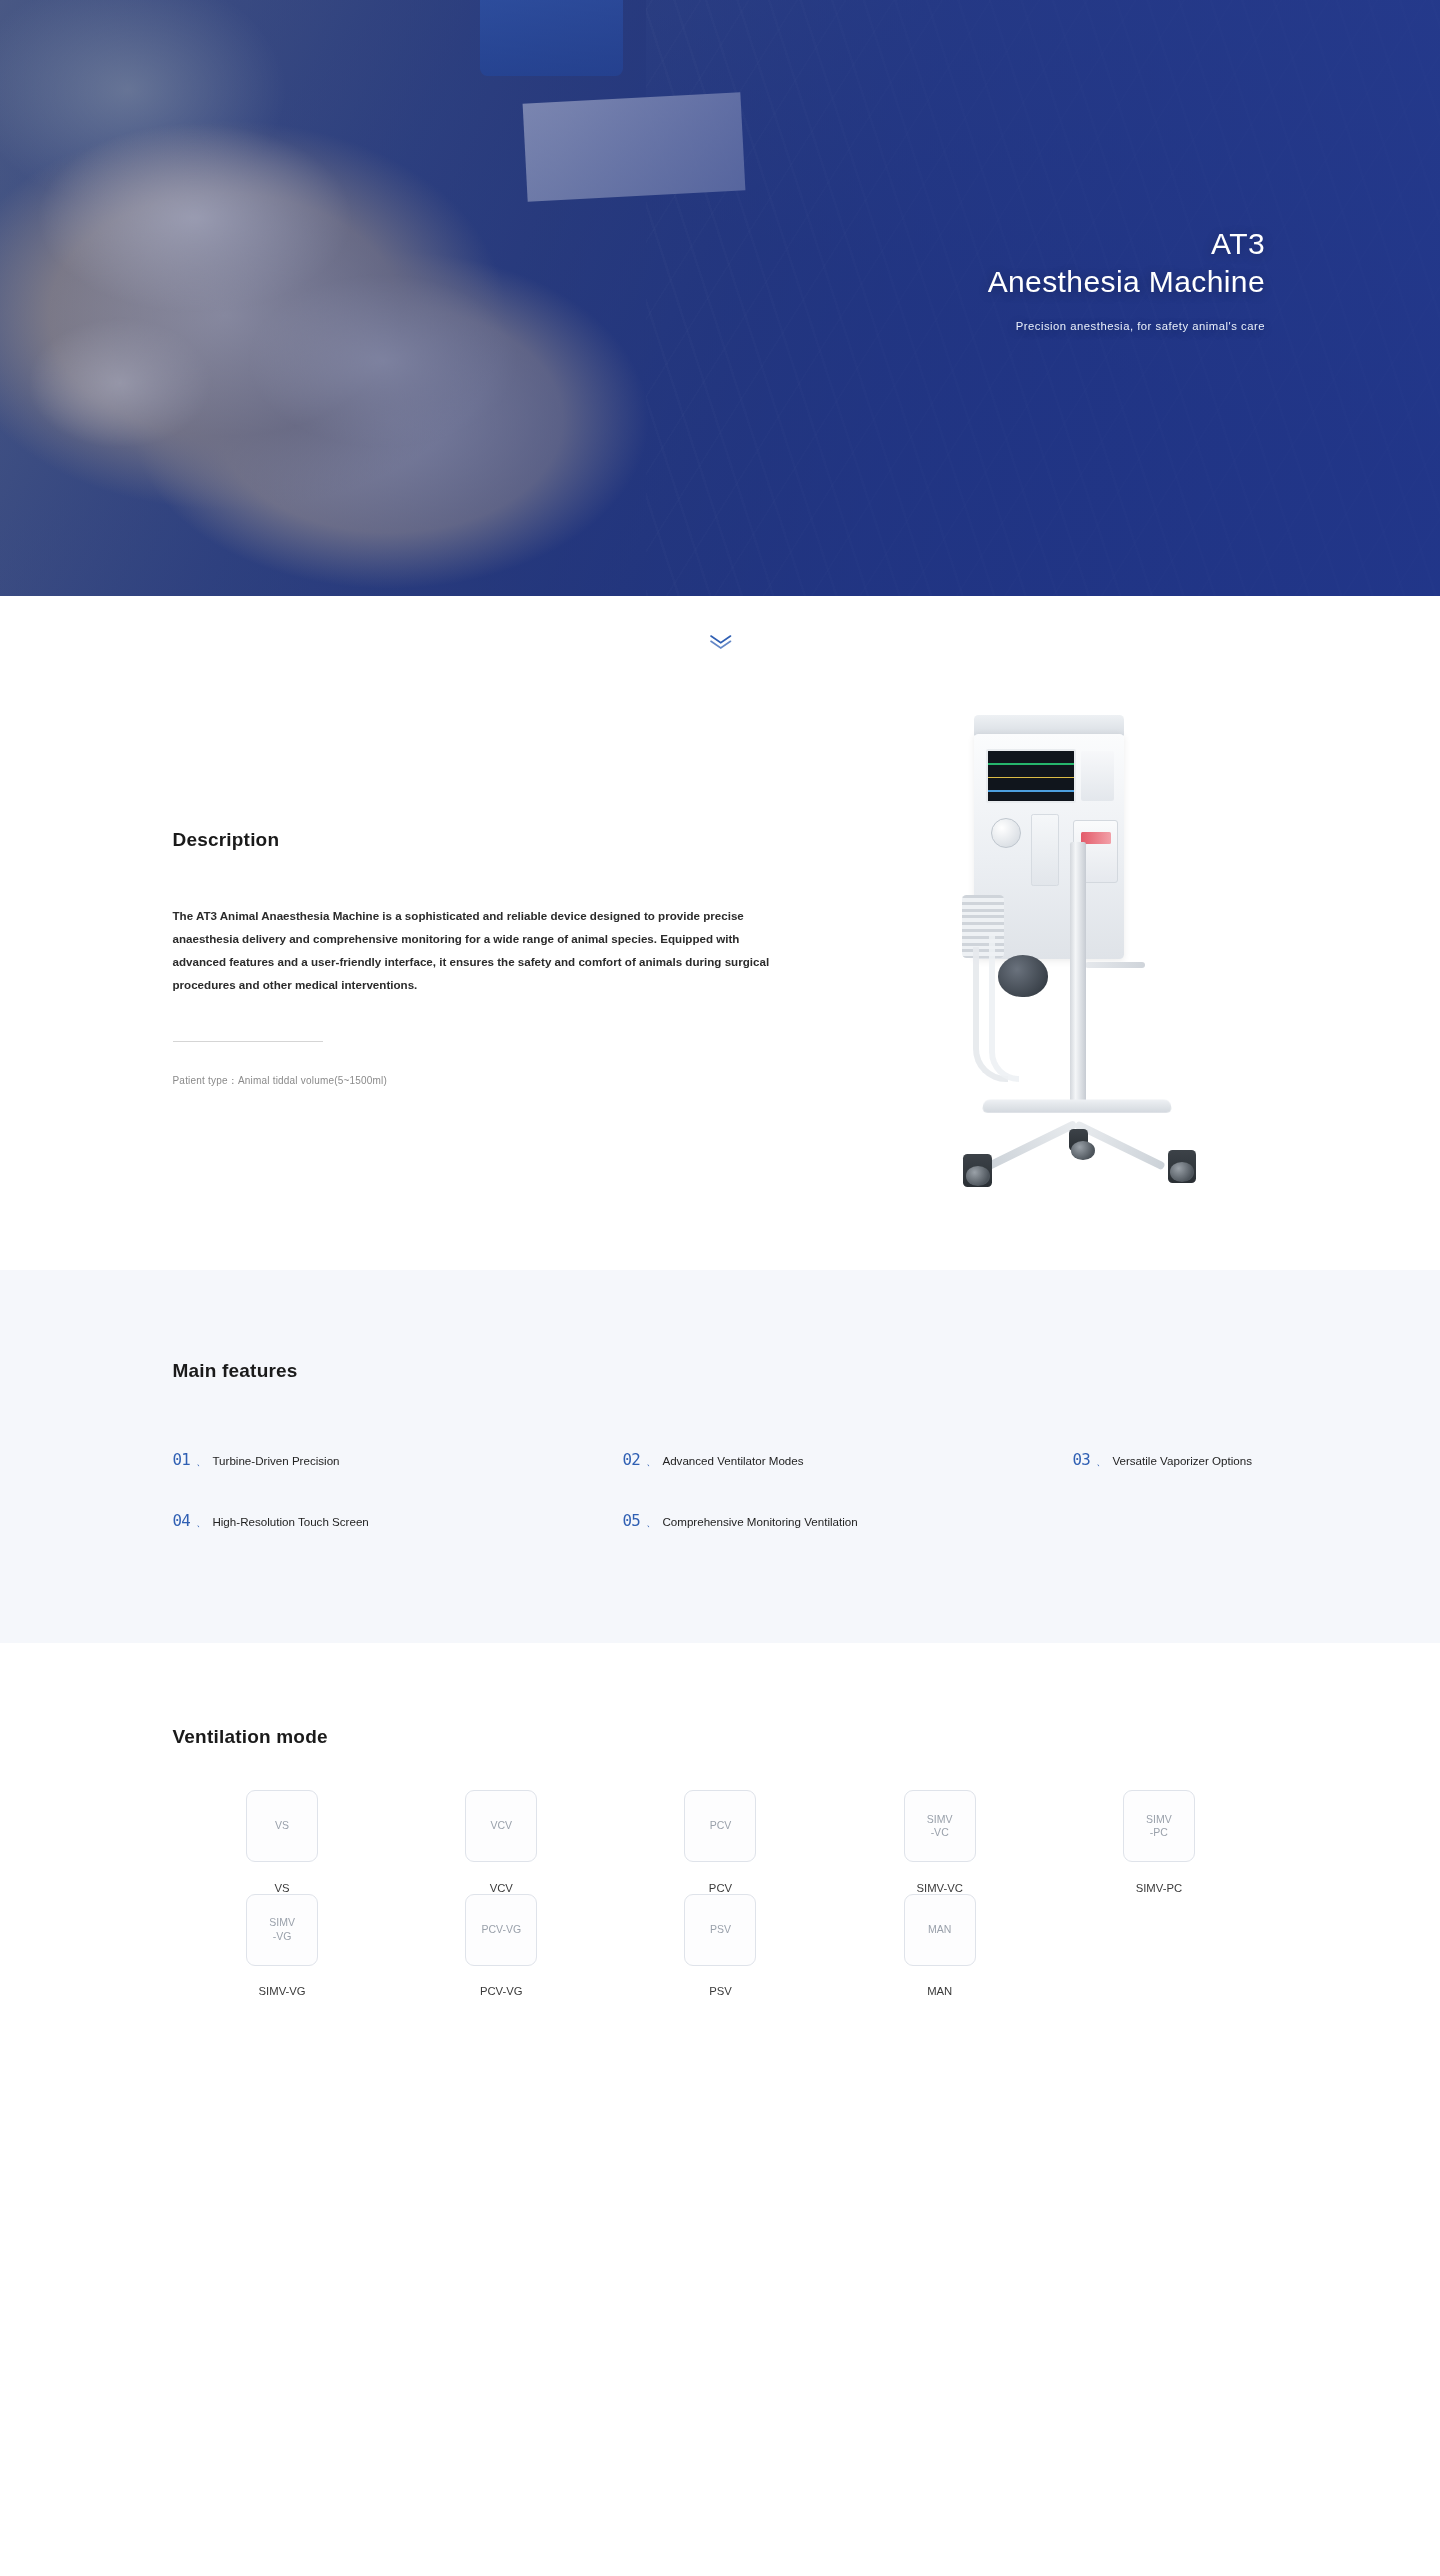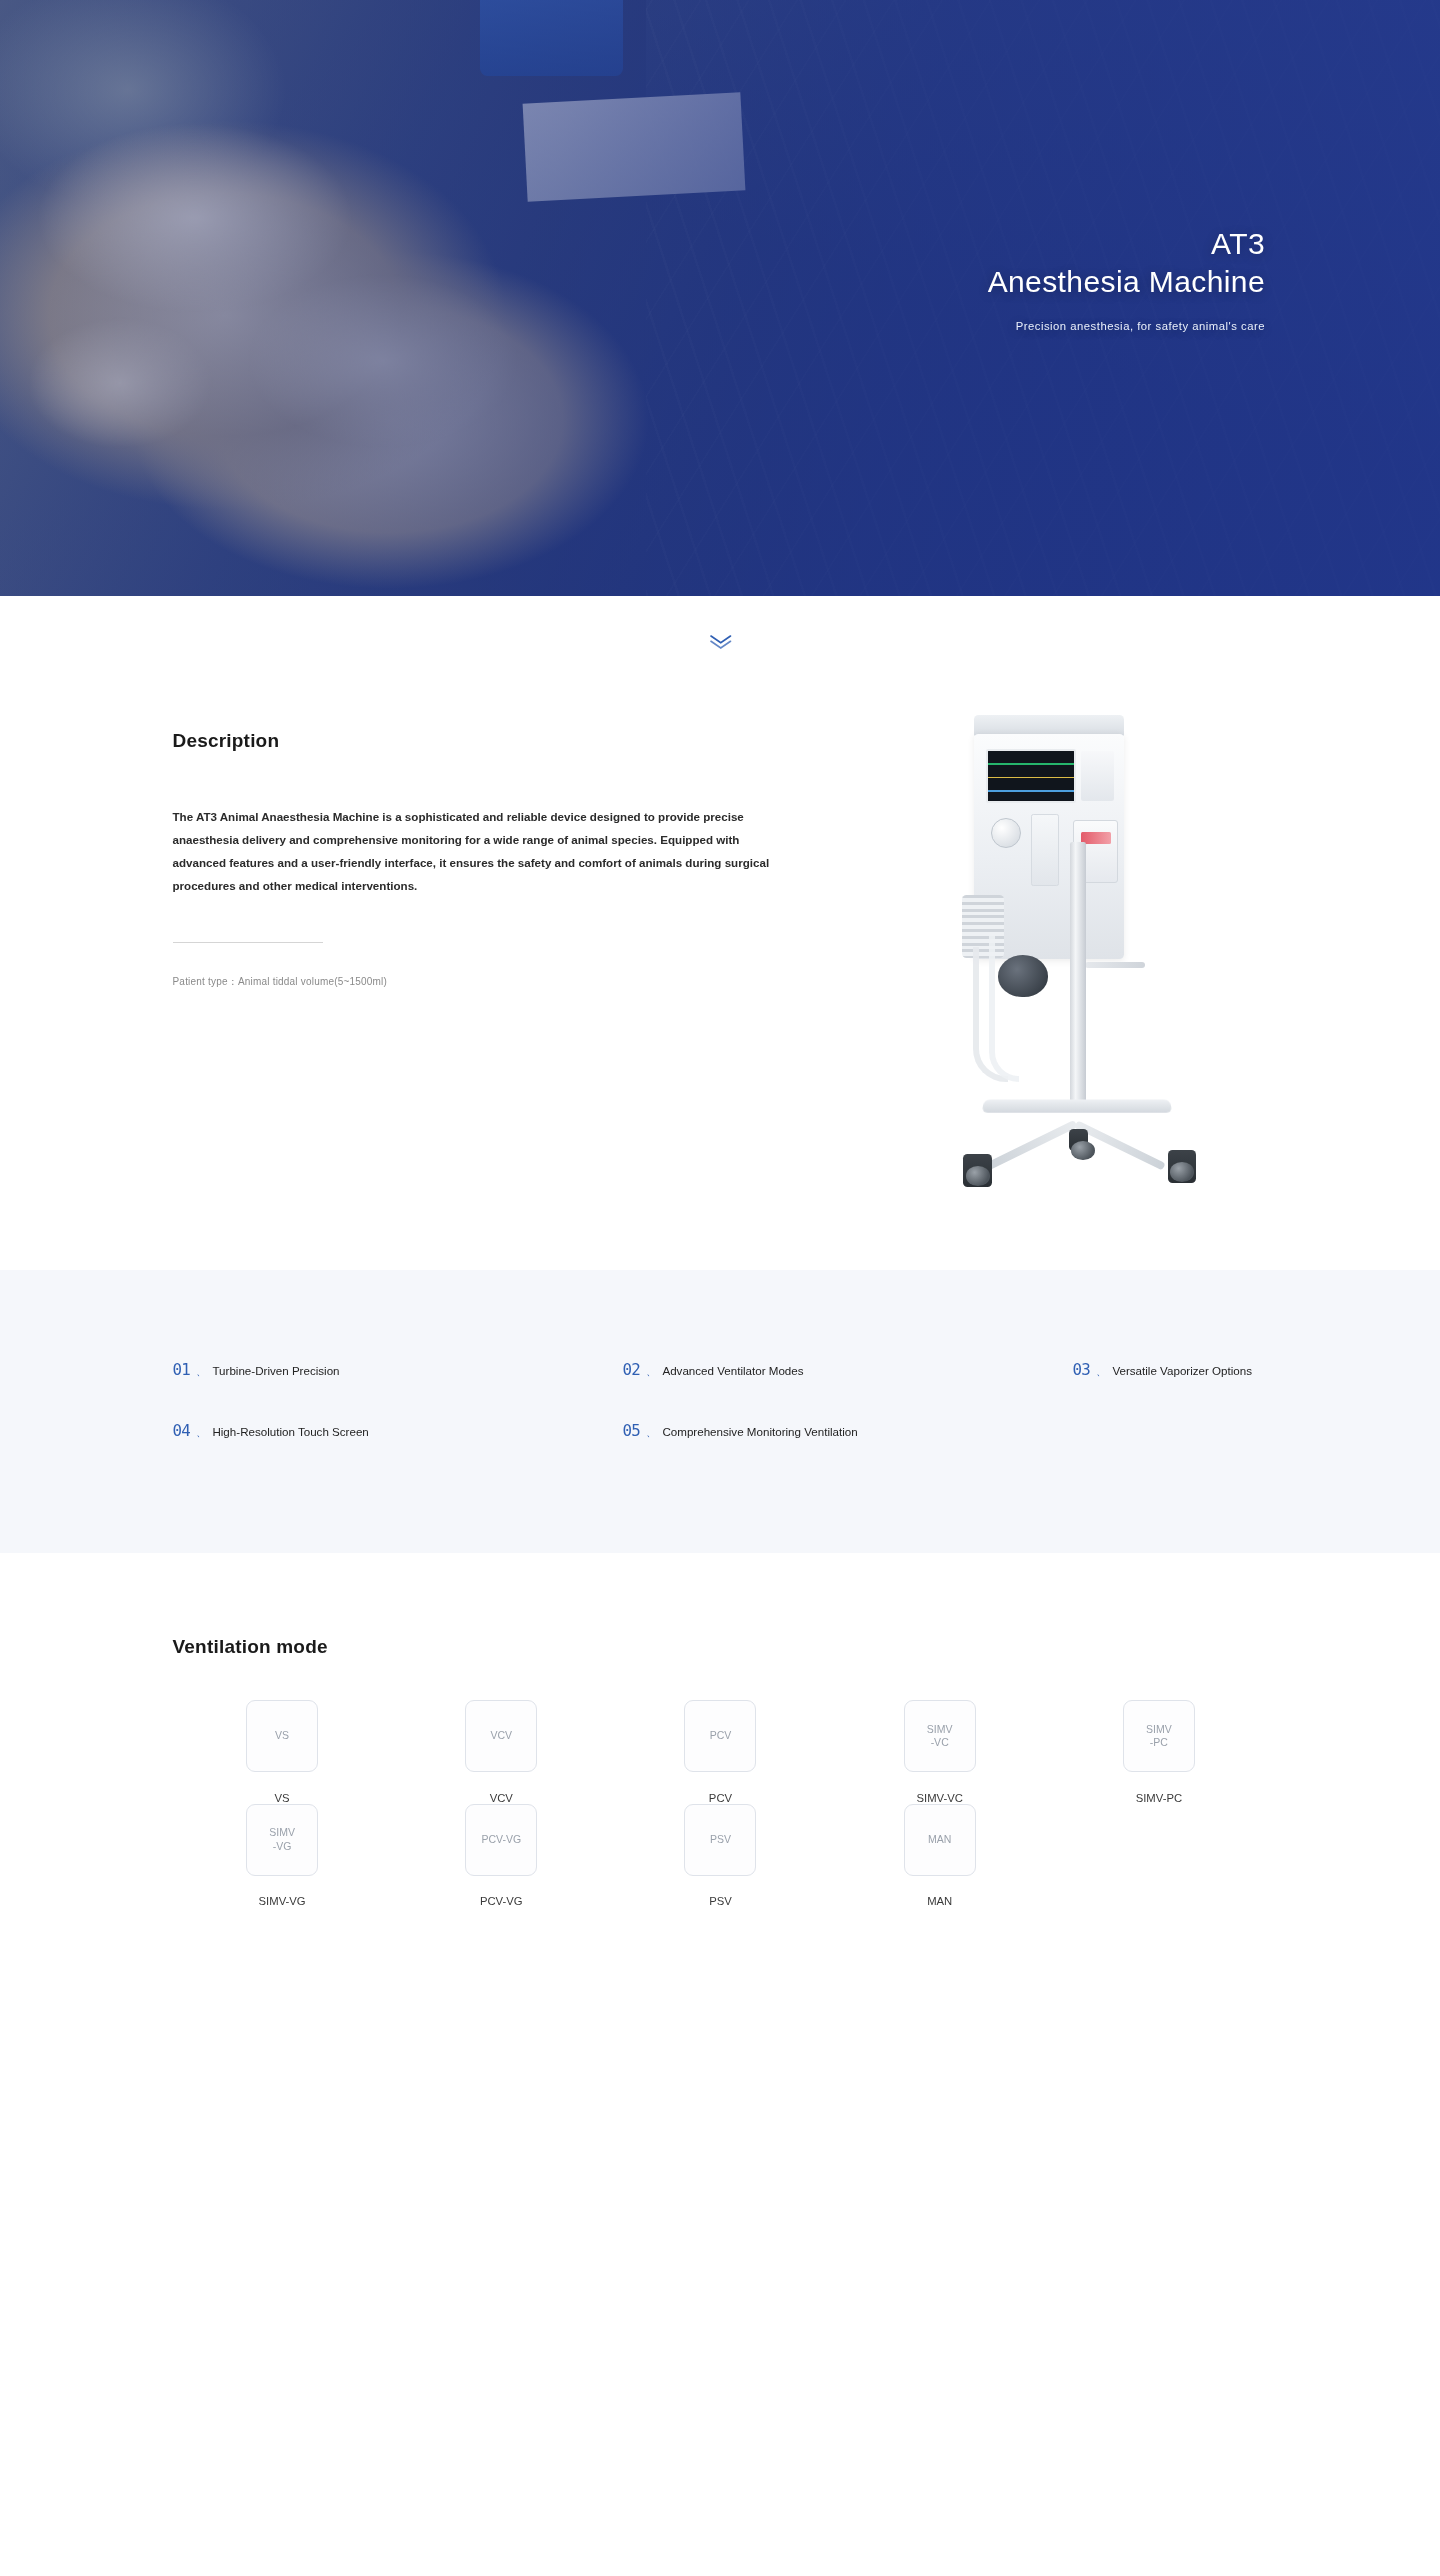--- a/index.html
+++ b/index.html
@@ -115,21 +115,21 @@
   }
   .inner {
     width: 1096px;
     margin: 0 auto;
     position: relative;
   }
   .desc-wrap {
     background: #fff;
     padding: 7.5px 0 83px 0;
   }
-  .desc-flex { display: flex; align-items: flex-start; }
+  .desc-flex { display: flex; align-items: center; }
   .desc-left { width: 615px; padding-left: 0; }
   .h2 {
     font-size: 19px;
     font-weight: 700;
     color: #1a1a1a;
     letter-spacing: 0.2px;
   }
   .desc-h2 { margin-top: 36px; }
   .desc-body {
     margin-top: 53px;
@@ -424,20 +424,21 @@
           <div class="m-caster c2"></div>
           <div class="m-caster c3"></div>
         </div>
       </div>
     </div>
   </div>
 </section>
 
 <section class="features">
   <div class="inner">
+    <h2 class="h2 feat-h2">Main features</h2>
     <div class="feat-grid">
 
       <div class="feat-item">
         <span class="feat-num">01</span>
         <span class="feat-dot">、</span>
         <span class="feat-label">Turbine-Driven Precision</span>
       </div>
 
       <div class="feat-item">
         <span class="feat-num">02</span>

